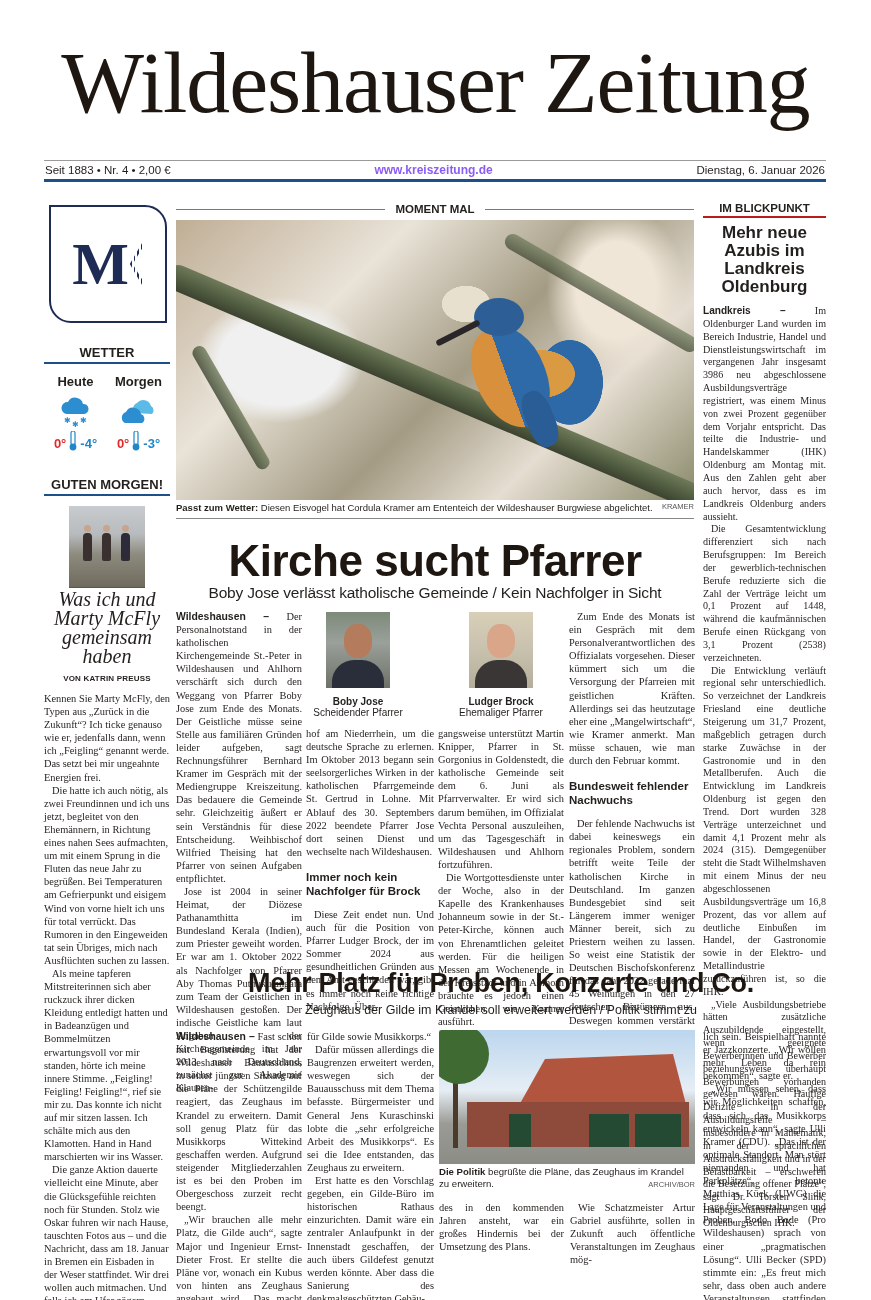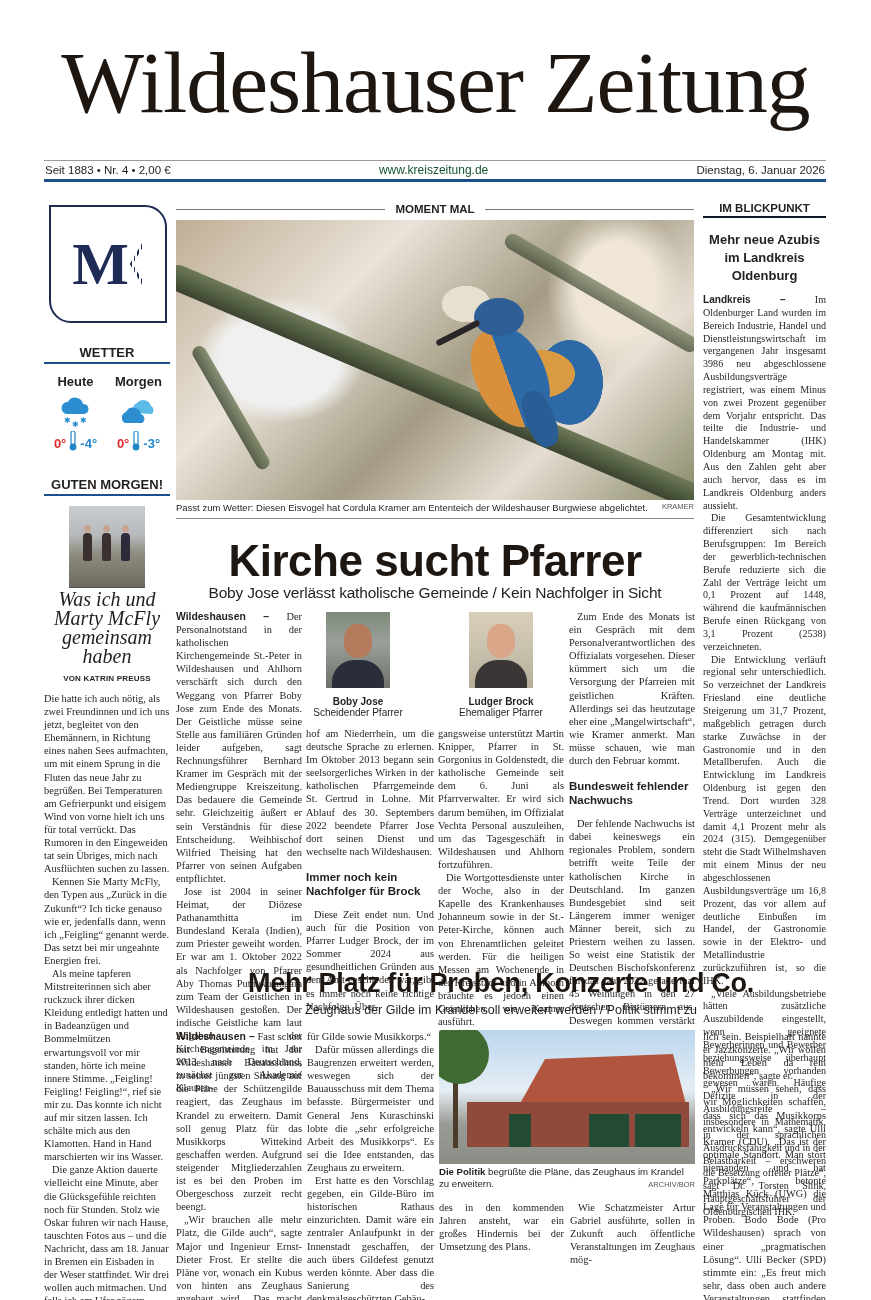--- a/index.html
+++ b/index.html
@@ -4,21 +4,21 @@
 <style>
   * { box-sizing: border-box; margin: 0; padding: 0; }
   html, body { width: 871px; height: 1300px; background: #fff; overflow: hidden; }
   body { position: relative; color: #231f1c; font-family: "DejaVu Serif", serif; }
 
   
   .masthead { position: absolute; left: 0; top: 40px; width: 871px; text-align: center; }
   .masthead h1 { font-family: "Liberation Serif", serif; font-size: 86px; font-weight: normal; letter-spacing: -1px; line-height: 1; color: #1e1610; transform: scaleX(1.02); }
   .subline { font-family: "Liberation Sans", sans-serif; font-size: 15.5px; margin-top: 12px; color: #231f1c; letter-spacing: -0.2px; }
   .infobar { position: absolute; left: 44px; top: 160px; width: 782px; height: 22px; border-top: 1px solid #9a9a9a; border-bottom: 3px solid #1d4f8a; font-family: "Liberation Sans", sans-serif; font-size: 11.5px; display: flex; justify-content: space-between; align-items: center; padding: 0 1px; }
-  .infobar .url { color: #14532d; font-weight: normal; font-size: 12px; }
+  .infobar .url { color: #8b5cf6; font-weight: bold; font-size: 12px; }
 
   
   .leftcol { position: absolute; left: 44px; top: 205px; width: 126px; }
   .logo-box { width: 118px; height: 118px; margin-left: 5px; border: 2px solid #1e2b55; border-radius: 0 22px 0 22px; display: flex; align-items: center; justify-content: center; }
   .logo-m { font-family: "Liberation Serif", serif; font-weight: bold; font-size: 60px; color: #1e2b55; line-height: 1; }
   .logo-k { display: inline-block; width: 14px; height: 48px; margin-left: 1px; background: repeating-linear-gradient(90deg, #1e2b55 0 1.5px, transparent 1.5px 3.5px); clip-path: polygon(0 50%, 100% 0, 100% 12%, 20% 50%, 100% 88%, 100% 100%); }
   .sec-head { font-family: "Liberation Sans", sans-serif; font-weight: bold; font-size: 13px; text-align: center; border-bottom: 2px solid #1d4f8a; padding-bottom: 2px; color: #231f1c; }
   .weather { margin-top: 22px; }
   .wx-row { display: flex; justify-content: space-around; margin-top: 10px; }
   .wx-cell { width: 60px; text-align: center; font-family: "Liberation Sans", sans-serif; }
@@ -46,21 +46,21 @@
       radial-gradient(ellipse 40px 30px at 56% 30%, #e8e0cf 0 60%, transparent 61%),
       radial-gradient(ellipse 120px 90px at 20% 50%, #f0f0f0 0 50%, transparent 70%),
       radial-gradient(ellipse 100px 120px at 85% 25%, #efe6d8 0 40%, transparent 70%),
       linear-gradient(135deg, #bfae95 0%, #e9e3d8 30%, #a39b83 55%, #e5ddd1 75%, #8a8a6a 100%); }
   .branch { position: absolute; height: 26px; background: linear-gradient(180deg,#6f7a5a,#4e5a3e 60%,#3c4230); border-radius: 13px; transform-origin: left center; }
   .bird-head { position: absolute; left: 298px; top: 78px; width: 50px; height: 38px; border-radius: 50%; background: #2d5f96; }
   .bird-beak { position: absolute; left: 258px; top: 110px; width: 48px; height: 6px; background: #2a2528; transform: rotate(-27deg); border-radius: 3px; }
   .bird-body { position: absolute; left: 300px; top: 105px; width: 70px; height: 105px; border-radius: 40% 50% 45% 55%; background: linear-gradient(90deg,#d8903c 0 45%,#2f6aa8 45%); transform: rotate(-20deg); }
   .bird-tail { position: absolute; left: 350px; top: 170px; width: 28px; height: 58px; background: #2a5d96; border-radius: 40%; transform: rotate(-22deg); }
   .photo-caption { position: absolute; left: 176px; top: 502px; width: 518px; font-family: "Liberation Sans", sans-serif; font-size: 9.5px; display: flex; justify-content: space-between; border-bottom: 1px solid #888; padding-bottom: 5px; }
-  .photo-caption b { font-weight: normal; }
+  .photo-caption b { font-weight: bold; }
   .credit { font-size: 7.5px; color: #555; }
 
   .headline1 { position: absolute; left: 176px; top: 536px; width: 518px; text-align: center; font-family: "Liberation Sans", sans-serif; font-size: 44px; font-weight: bold; letter-spacing: -0.5px; color: #1e1610; }
   .subhead1 { position: absolute; left: 176px; top: 584px; width: 518px; text-align: center; font-family: "Liberation Sans", sans-serif; font-size: 15.5px; letter-spacing: -0.2px; }
 
   .txt { font-family: "Liberation Serif", serif; font-size: 10.4px; line-height: 13.1px; text-align: justify; hyphens: auto; color: #231f1c; }
   .txt p + p { text-indent: 8px; }
   .txt .dl { font-family: "Liberation Sans", sans-serif; font-weight: bold; }
   .abs { position: absolute; }
   .portrait { width: 64px; height: 76px; margin: 0 auto; position: relative; overflow: hidden; }
@@ -70,22 +70,22 @@
   .p2 .face { background: #d9a68a; }
   .torso { position: absolute; left: 6px; top: 48px; width: 52px; height: 34px; border-radius: 22px 22px 0 0; background: #2a2e3a; }
   .p2 .torso { background: #3b3636; }
   .photo-name { font-family: "Liberation Sans", sans-serif; font-weight: bold; font-size: 10px; text-align: center; margin-top: 8px; }
   .photo-role { font-family: "Liberation Sans", sans-serif; font-size: 10px; text-align: center; }
   .crosshead { font-family: "Liberation Sans", sans-serif; font-weight: bold; font-size: 11.5px; line-height: 14px; margin: 12px 0 10px; text-align: left; }
   .author { font-family: "Liberation Sans", sans-serif; font-weight: bold; font-size: 8.5px; text-align: right; letter-spacing: 0.3px; }
 
   
   .rightcol { position: absolute; left: 703px; top: 202px; width: 123px; }
-  .blick-head { font-family: "Liberation Sans", sans-serif; font-weight: bold; font-size: 11.5px; text-align: center; border-bottom: 2px solid #0f172a; padding-bottom: 2px; }
-  .blick-title { font-family: "Liberation Sans", sans-serif; font-weight: bold; font-size: 13px; line-height: 18px; text-align: center; margin: 13px 0 9px; }
+  .blick-head { font-family: "Liberation Sans", sans-serif; font-weight: bold; font-size: 11.5px; text-align: center; border-bottom: 2px solid #b91c1c; padding-bottom: 2px; }
+  .blick-title { font-family: "Liberation Sans", sans-serif; font-weight: bold; font-size: 17px; line-height: 18px; text-align: center; margin: 6px 0 9px; }
   .rightcol .txt { font-size: 10.1px; line-height: 12.85px; }
 
   
   .headline2 { position: absolute; left: 176px; top: 968px; width: 650px; text-align: center; font-family: "Liberation Sans", sans-serif; font-size: 27px; font-weight: bold; letter-spacing: -0.3px; color: #1e1610; }
   .subhead2 { position: absolute; left: 176px; top: 1003px; width: 650px; text-align: center; font-family: "Liberation Sans", sans-serif; font-size: 12.5px; }
   .zeughaus { position: absolute; left: 439px; top: 1030px; width: 256px; height: 134px; overflow: hidden;
     background: linear-gradient(180deg,#bcd6ee 0%,#e6eef5 45%,#9b9b95 70%,#8c8c86 100%); }
   .zh-roof { position: absolute; left: 50px; top: 24px; width: 200px; height: 62px; background: #b2553f; clip-path: polygon(12% 100%, 28% 8%, 92% 0, 100% 100%); }
   .zh-wall { position: absolute; left: 28px; top: 72px; width: 222px; height: 45px; background: #8e4a3a; }
   .zh-door { position: absolute; top: 84px; height: 33px; background: #244a34; }
@@ -159,22 +159,22 @@
   <section class="guten">
     <div class="sec-head">GUTEN MORGEN!</div>
     <div class="beach-photo">
       <span class="swimmer" style="left:14px"></span>
       <span class="swimmer" style="left:33px"></span>
       <span class="swimmer" style="left:52px; background:#2d2a3a"></span>
     </div>
     <div class="column-title">Was ich und Marty McFly gemeinsam haben</div>
     <div class="byline">VON KATRIN PREUSS</div>
     <div class="col-text">
+      <p>Kennen Sie Marty McFly, den Typen aus „Zurück in die Zukunft“? Ich ticke genauso wie er, jedenfalls dann, wenn ich „Feigling“ genannt werde. Das setzt bei mir ungeahnte Energien frei.</p>
       <p>Die hatte ich auch nötig, als zwei Freundinnen und ich uns jetzt, begleitet von den Ehemännern, in Richtung eines nahen Sees aufmachten, um mit einem Sprung in die Fluten das neue Jahr zu begrüßen. Bei Temperaturen am Gefrierpunkt und eisigem Wind von vorne hielt ich uns für total verrückt. Das Rumoren in den Eingeweiden tat sein Übriges, mich nach Ausflüchten suchen zu lassen.</p>
-      <p>Kennen Sie Marty McFly, den Typen aus „Zurück in die Zukunft“? Ich ticke genauso wie er, jedenfalls dann, wenn ich „Feigling“ genannt werde. Das setzt bei mir ungeahnte Energien frei.</p>
       <p>Als meine tapferen Mitstreiterinnen sich aber ruckzuck ihrer dicken Kleidung entledigt hatten und in Badeanzügen und Bommelmützen erwartungsvoll vor mir standen, hörte ich meine innere Stimme. „Feigling! Feigling! Feigling!“, rief sie mir zu. Das konnte ich nicht auf mir sitzen lassen. Ich schälte mich aus den Klamotten. Hand in Hand marschierten wir ins Wasser.</p>
       <p>Die ganze Aktion dauerte vielleicht eine Minute, aber die Glücksgefühle reichten noch für Stunden. Stolz wie Oskar fuhren wir nach Hause, tauschten Fotos aus – und die Nachricht, dass am 18. Januar in Bremen ein Eisbaden in der Weser stattfindet. Wir drei wollen auch mitmachen. Und falls ich am Ufer zögern sollte, einfach „Feigling!“ rufen.</p>
     </div>
 
   </section>
 
 </aside>
 
 <div class="moment-head">
   <span class="line"></span>

